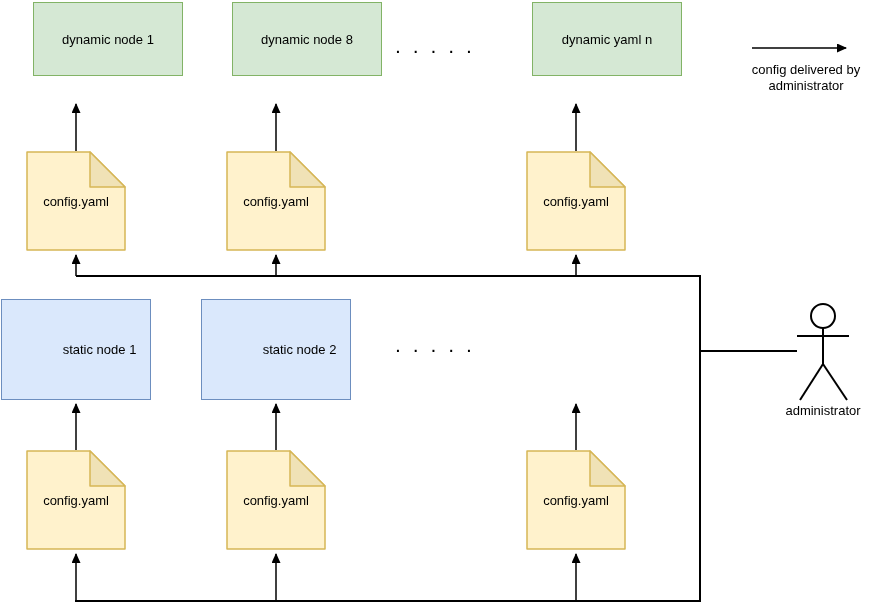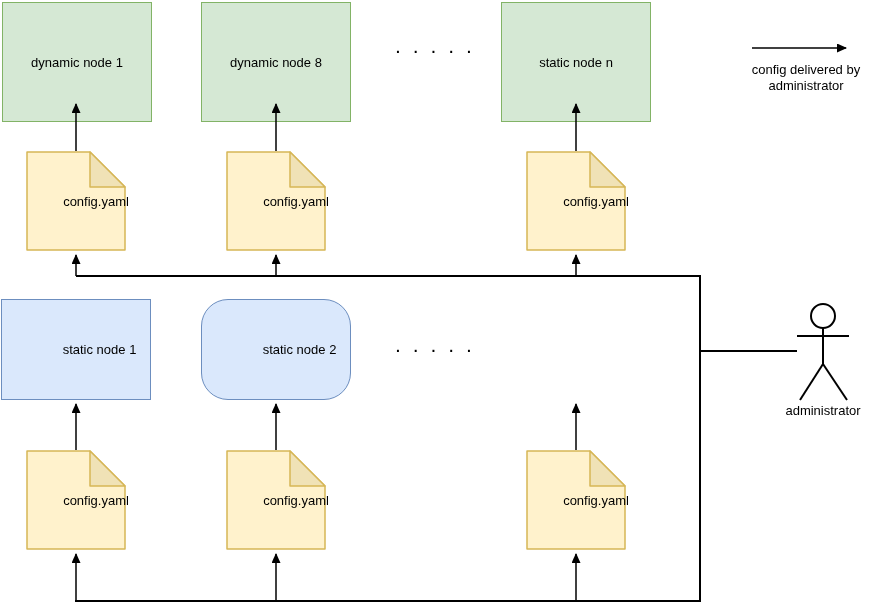--- a/index.html
+++ b/index.html
@@ -14,37 +14,36 @@
   .node{
     position:absolute;
     box-sizing:border-box;
     display:flex;align-items:center;justify-content:center;
     font-size:13px;
     text-align:center;
   }
   .node.dynamic{
     background:var(--dynamic_fill);
     border:1.5px solid var(--dynamic_stroke);
-    width:150px;height:120px;
+    width:150px;height:74px;margin-left:31px;
   }
   .node.static{
     background:var(--static_fill);
     border:1.5px solid var(--static_stroke);
     width:150px;height:101px;padding-left:47px;
   }
   .file{
     position:absolute;
     width:100px;height:100px;
   }
   .file svg{position:absolute;left:0;top:0;}
   .file .file-label{
     position:absolute;left:0;top:0;width:100%;height:100%;
     display:flex;align-items:center;justify-content:center;
     font-size:13px;
-    margin-left:20px;
   }
   .ellipsis{
     position:absolute;
     font-size:14px;font-weight:bold;
     letter-spacing:5px;
     white-space:pre;
   }
   .legend-label{
     position:absolute;
     left:716px;top:62px;width:180px;
@@ -67,21 +66,21 @@
 
 <div class="canvas">
 
   <div class="node dynamic" style="left:2px;top:2px;">
     <span>dynamic node 1</span>
   </div>
   <div class="node dynamic" style="left:201px;top:2px;">
     <span>dynamic node 8</span>
   </div>
   <div class="node dynamic" style="left:501px;top:2px;">
-    <span>static node n</span>
+    <span>dynamic yaml n</span>
   </div>
   <div class="ellipsis" style="left:396px;top:40px;">. . . . .</div>
 
   <div class="file" style="left:26px;top:151px;">
     <svg width="100" height="100" viewBox="0 0 100 100">
       <path d="M1 1 H64 L99 36 V99 H1 Z" fill="var(--file_fill)" stroke="var(--file_stroke)" stroke-width="1.5" stroke-linejoin="round"></path>
       <path d="M64 1 V36 H99 Z" fill="var(--file_fold)" stroke="var(--file_stroke)" stroke-width="1.5" stroke-linejoin="round"></path>
     </svg>
     <span class="file-label">config.yaml</span>
   </div>
@@ -96,21 +95,21 @@
     <svg width="100" height="100" viewBox="0 0 100 100">
       <path d="M1 1 H64 L99 36 V99 H1 Z" fill="var(--file_fill)" stroke="var(--file_stroke)" stroke-width="1.5" stroke-linejoin="round"></path>
       <path d="M64 1 V36 H99 Z" fill="var(--file_fold)" stroke="var(--file_stroke)" stroke-width="1.5" stroke-linejoin="round"></path>
     </svg>
     <span class="file-label">config.yaml</span>
   </div>
 
   <div class="node static" style="left:1px;top:299px;">
     <span>static node 1</span>
   </div>
-  <div class="node static" style="left:201px;top:299px;border-radius:27px;">
+  <div class="node static" style="left:201px;top:299px;">
     <span>static node 2</span>
   </div>
   <div class="ellipsis" style="left:396px;top:339px;">. . . . .</div>
 
   <div class="file" style="left:26px;top:450px;">
     <svg width="100" height="100" viewBox="0 0 100 100">
       <path d="M1 1 H64 L99 36 V99 H1 Z" fill="var(--file_fill)" stroke="var(--file_stroke)" stroke-width="1.5" stroke-linejoin="round"></path>
       <path d="M64 1 V36 H99 Z" fill="var(--file_fold)" stroke="var(--file_stroke)" stroke-width="1.5" stroke-linejoin="round"></path>
     </svg>
     <span class="file-label">config.yaml</span>

